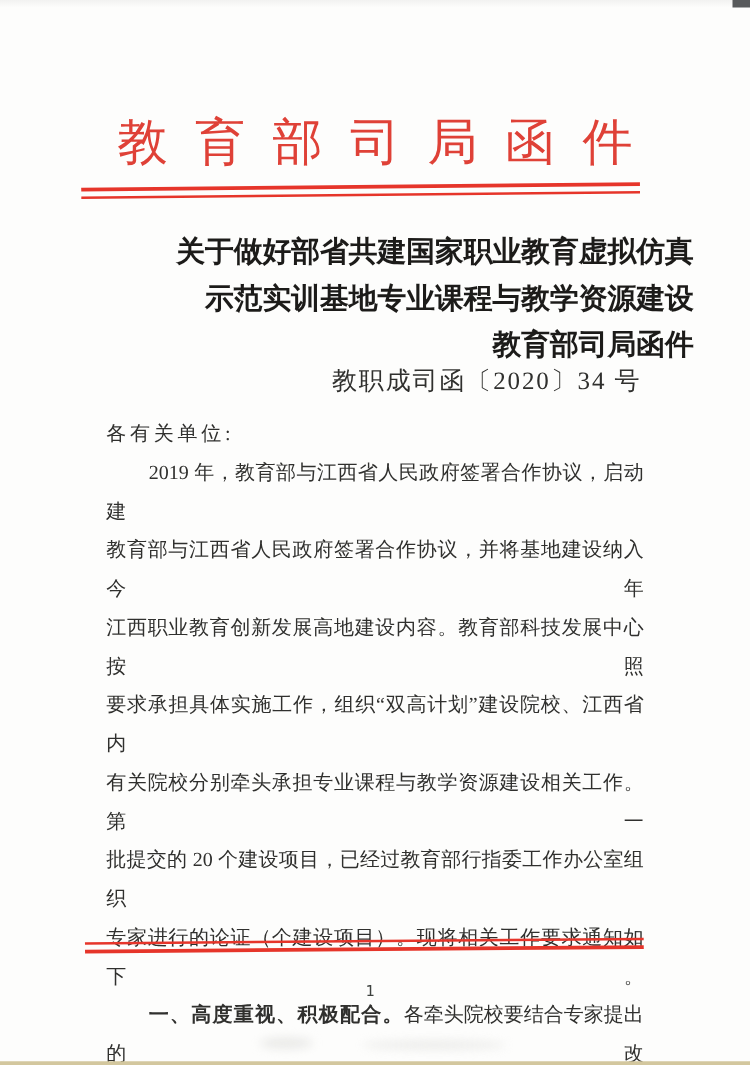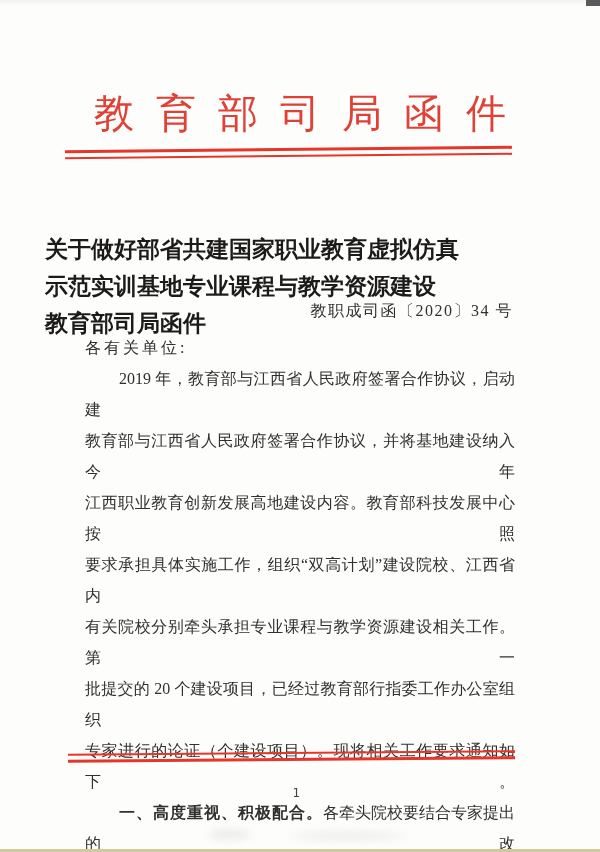--- a/index.html
+++ b/index.html
@@ -37,29 +37,28 @@
     transform: rotate(-0.55deg);
   }
   .rule-bottom {
     top: 752px; height: 4px; left: 68px;
     border-top: 2px solid var(--rule-red, #e6352a);
     border-bottom: 3px solid var(--rule-red, #e6352a);
     transform: rotate(-0.45deg);
   }
   .title {
     position: absolute; top: 183px; left: 45px; width: 510px;
-    text-align: left;
+    text-align: right;
     font-size: 23px; font-weight: 700;
     line-height: 37px;
     color: var(--title-ink, #1c1b19);
-    margin-top: 48px;
   }
   .doc-number {
-    position: absolute; top: 301px; right: 87px;
-    font-size: 16px; letter-spacing: 1.5px;
+    position: absolute; top: 291px; right: 87px;
+    font-size: 20px; letter-spacing: 1.5px;
     color: var(--ink, #30302e);
     white-space: nowrap;
   }
   .doc-body {
     position: absolute; top: 332px; left: 85px; width: 430px;
     font-size: 16px; line-height: 31px;
     color: var(--ink, #30302e);
   }
   .salutation { letter-spacing: 3px; }
   .body-line { white-space: nowrap; }

